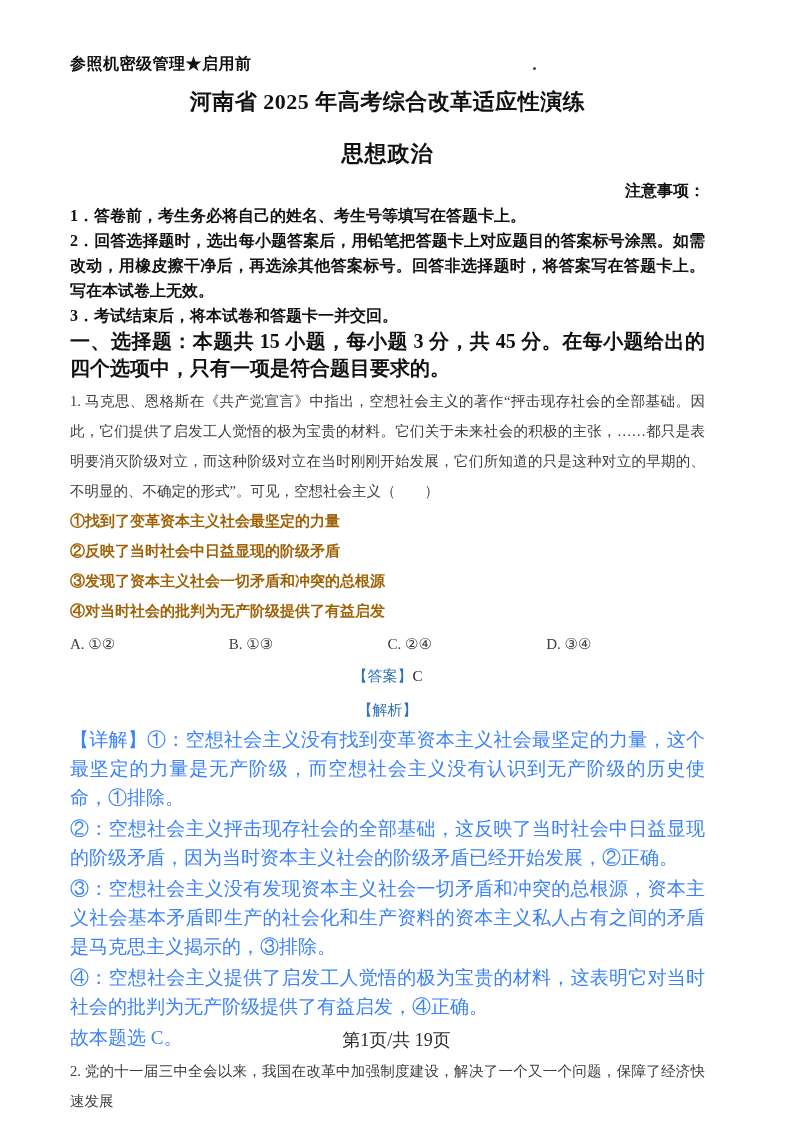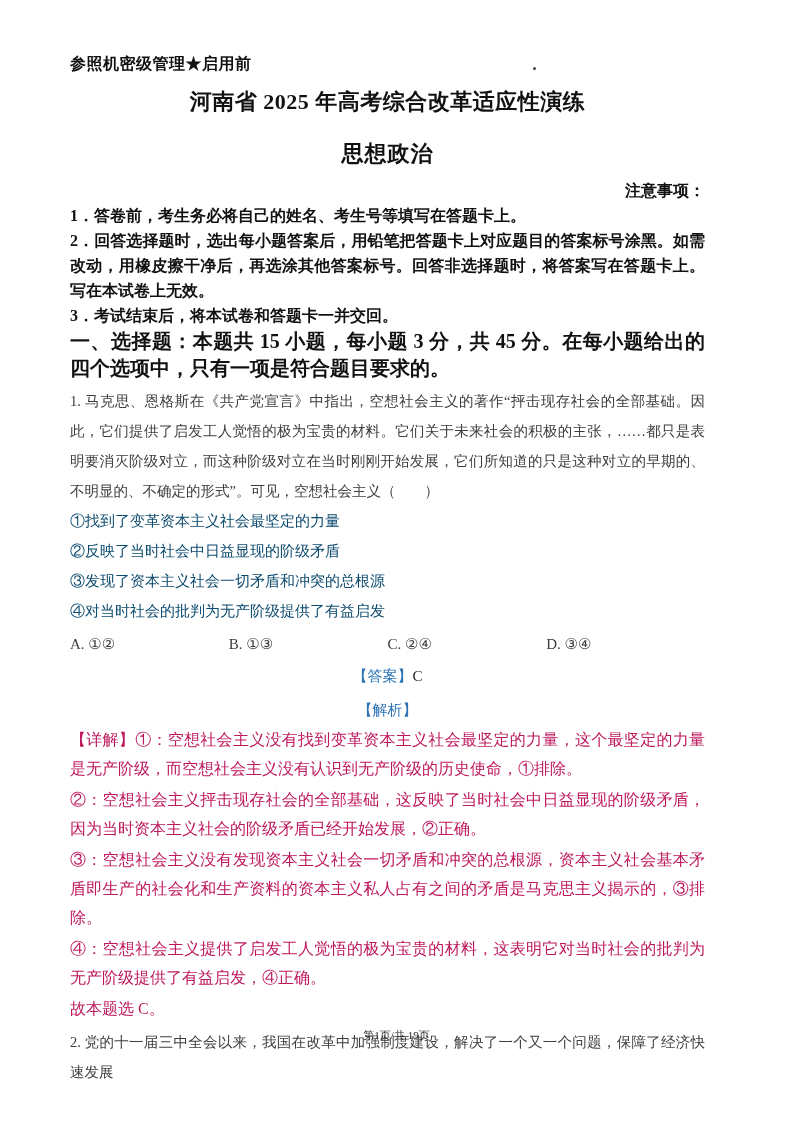--- a/index.html
+++ b/index.html
@@ -66,22 +66,23 @@
   }
   .q-stem {
     margin-top: 4px;
     font-size: 14.5px;
     color: #3d3d3d;
     line-height: 30px;
     text-align: justify;
   }
   .statement {
     font-size: 15px;
-    color: #0c4a6e;
+    color: #a16207;
     line-height: 30px;
+    font-weight: bold;
   }
   .options-row {
     display: flex;
     margin-top: 5px;
     font-size: 15px;
     color: #3d3d3d;
     line-height: 26px;
   }
   .option {
     width: 25%;
@@ -92,39 +93,39 @@
     font-size: 15px;
     line-height: 30px;
     color: #1f1f1f;
     text-align: center;
   }
   .marker-blue {
     color: #2E74B5;
   }
   .detail-para {
     margin: 0 0 2px 0;
-    font-size: 16px;
-    color: #be185d;
+    font-size: 19px;
+    color: #3b82f6;
     line-height: 29px;
     text-align: justify;
   }
   .q2-stem {
     margin-top: 4px;
     font-size: 14.5px;
     color: #3d3d3d;
     line-height: 30px;
     text-align: justify;
   }
   .footer {
     position: absolute;
     left: 0;
     top: 1028px;
     width: 793px;
     text-align: center;
-    font-size: 11px;
+    font-size: 18px;
     color: #2b2b2b;
   }
   .stray-dot {
     position: absolute;
     left: 533px;
     top: 67px;
     width: 3px;
     height: 3px;
     background: #444444;
     border-radius: 50%;

